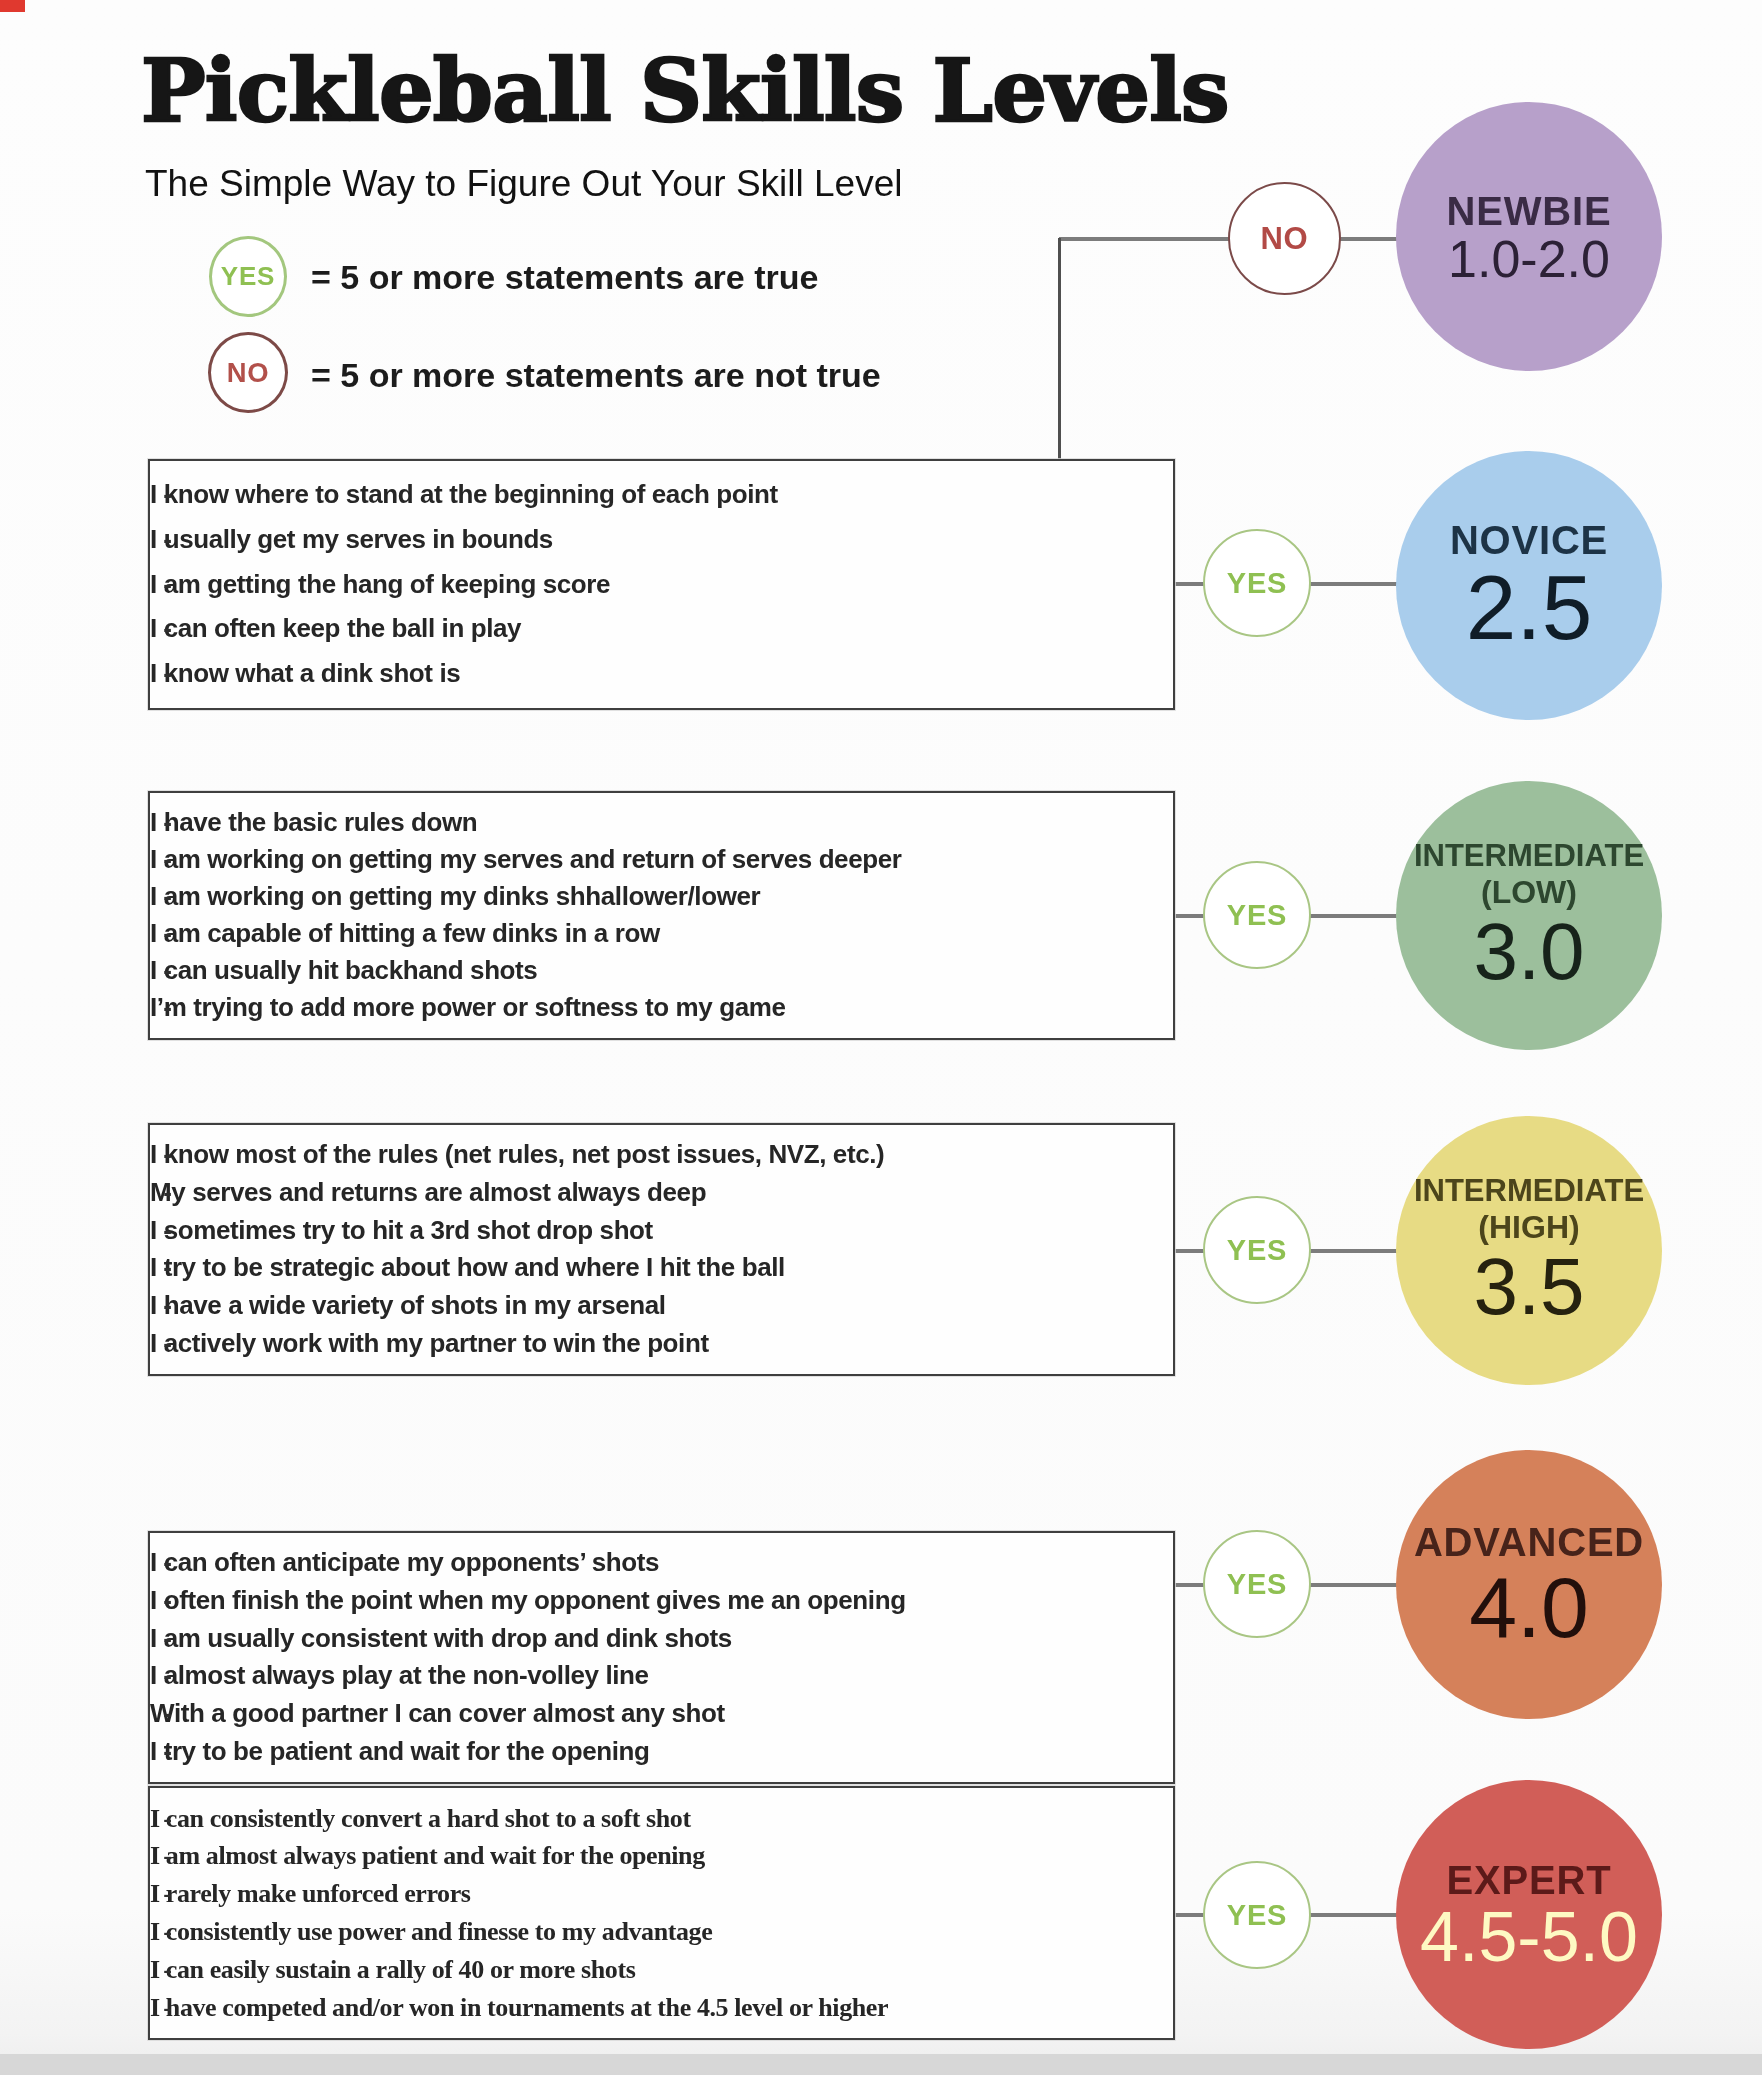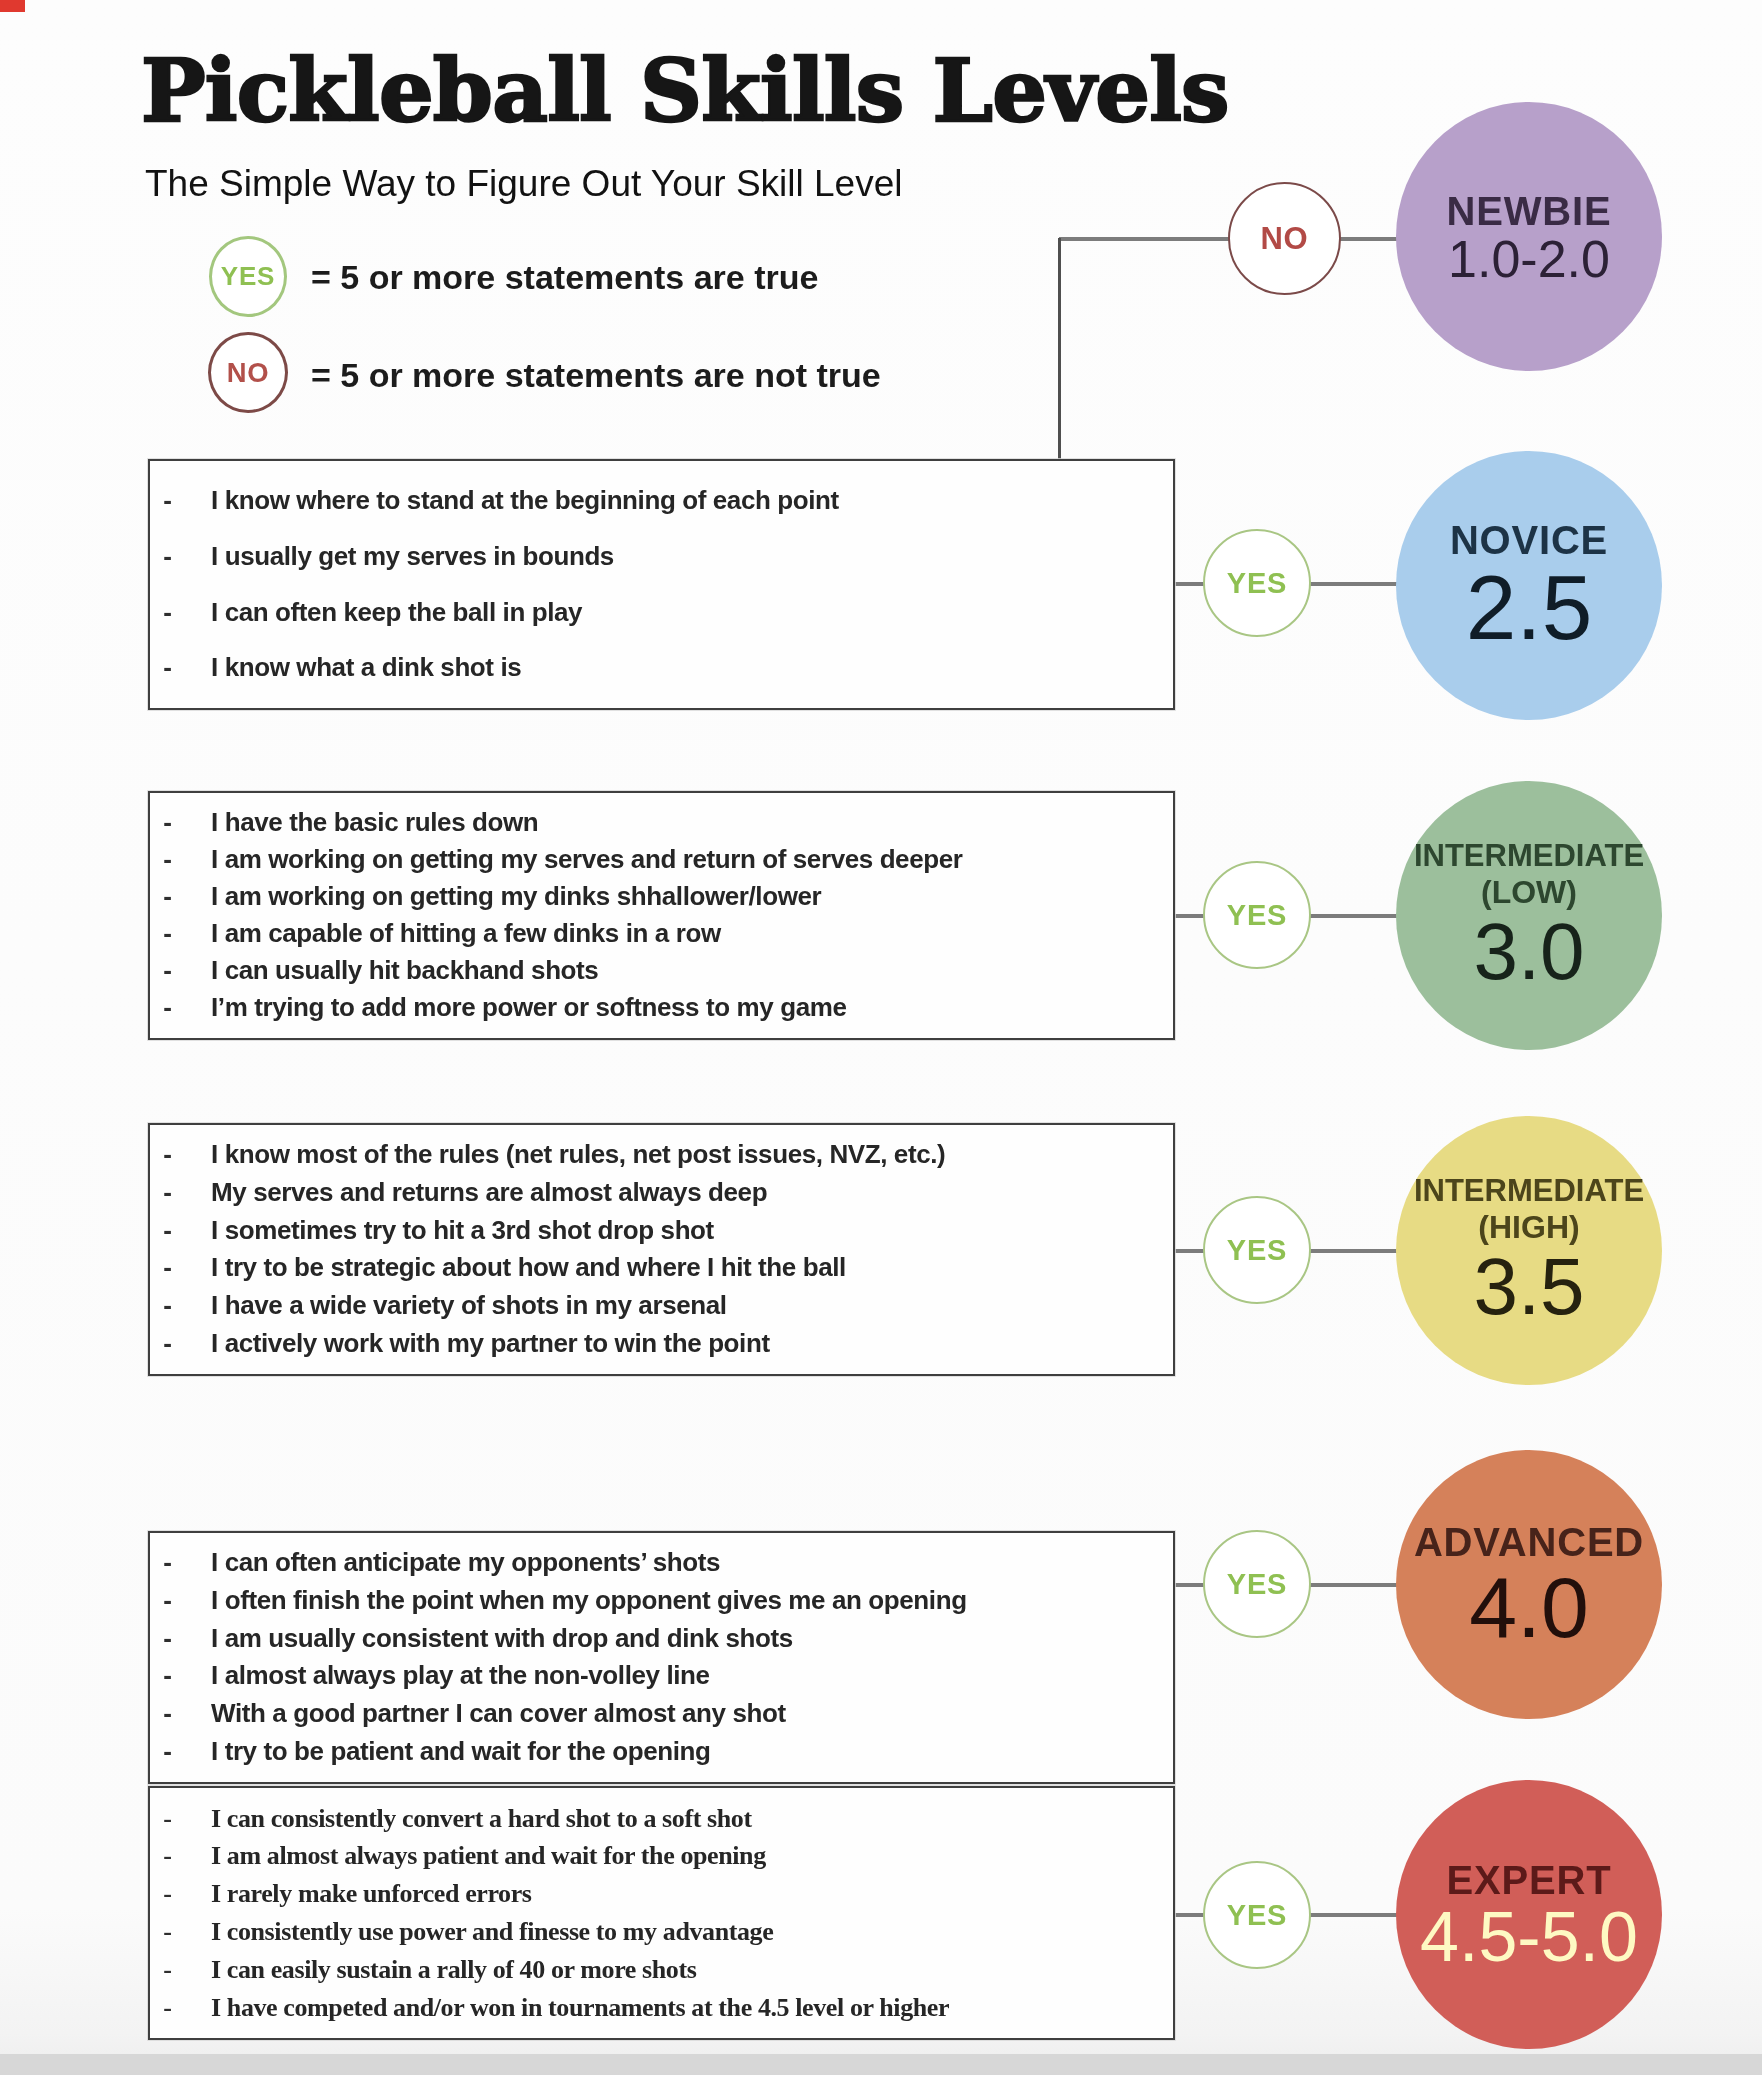--- a/index.html
+++ b/index.html
@@ -48,21 +48,21 @@
   .sbox{
     position:absolute;left:148px;width:1027px;box-sizing:border-box;
     border:2.5px solid #3f3f3f;background:#fefefe;z-index:2;
     box-shadow:0 0 0 0.8px #d9d9d9;
   }
   .sbox ul{
     list-style:none;margin:0;padding:11.6px 8.3px 11.6px 0;height:100%;box-sizing:border-box;
     display:flex;flex-direction:column;justify-content:space-around;
   }
   .sbox li{
-    position:relative;padding-left:61px;font-size:26px;line-height:1.15;
+    position:relative;font-size:26px;line-height:1.15;
     letter-spacing:-0.4px;font-weight:600;color:#262626;white-space:nowrap;
   }
   .sbox li::before{content:"-";position:absolute;left:13.3px;top:0;color:#2e2e2e;}
 
   
   .answer{
     position:absolute;width:108px;height:108px;border-radius:50%;background:#fff;
     display:flex;align-items:center;justify-content:center;box-sizing:border-box;z-index:3;
   }
   .answer.yes{border:2.5px solid #a9c684;}
@@ -106,20 +106,21 @@
   <div class="hline" style="left:1175px;top:582px;width:229px;"></div>
   <div class="hline" style="left:1175px;top:914px;width:229px;"></div>
   <div class="hline" style="left:1175px;top:1249px;width:229px;"></div>
   <div class="hline" style="left:1175px;top:1583px;width:229px;"></div>
   <div class="hline" style="left:1175px;top:1913px;width:229px;"></div>
 
   <div class="sbox" style="top:459px;height:251px;">
     <ul>
       <li>I know where to stand at the beginning of each point</li>
       <li>I usually get my serves in bounds</li>
+      <li>I am getting the hang of keeping score</li>
       <li>I can often keep the ball in play</li>
       <li>I know what a dink shot is</li>
     </ul>
   </div>
 
   <div class="sbox" style="top:791px;height:249px;">
     <ul>
       <li>I have the basic rules down</li>
       <li>I am working on getting my serves and return of serves deeper</li>
       <li>I am working on getting my dinks shhallower/lower</li>

